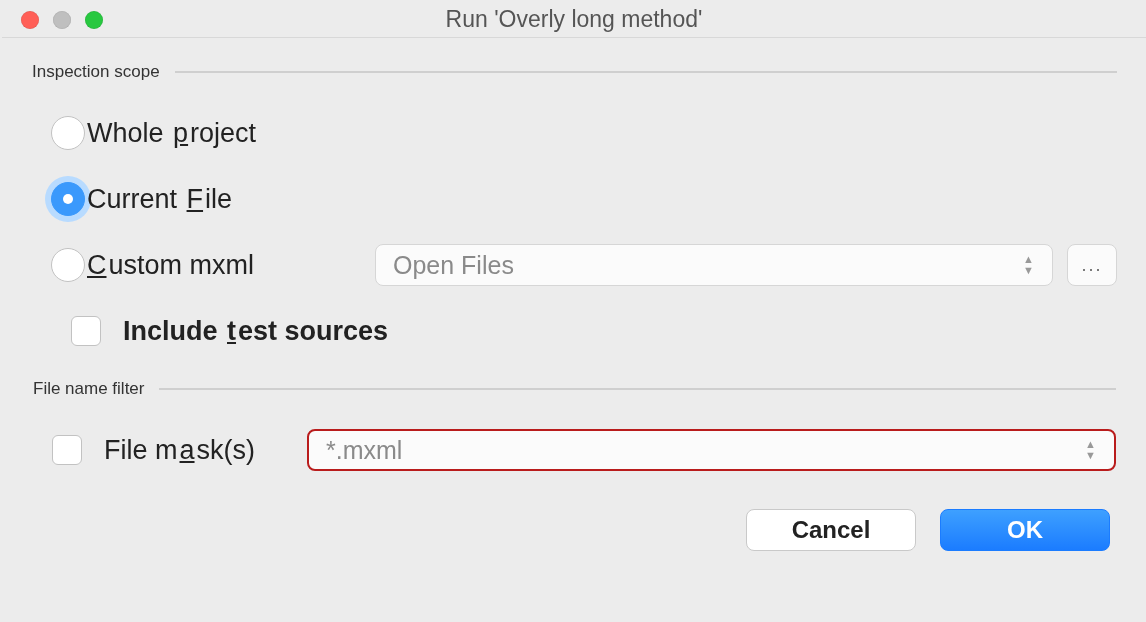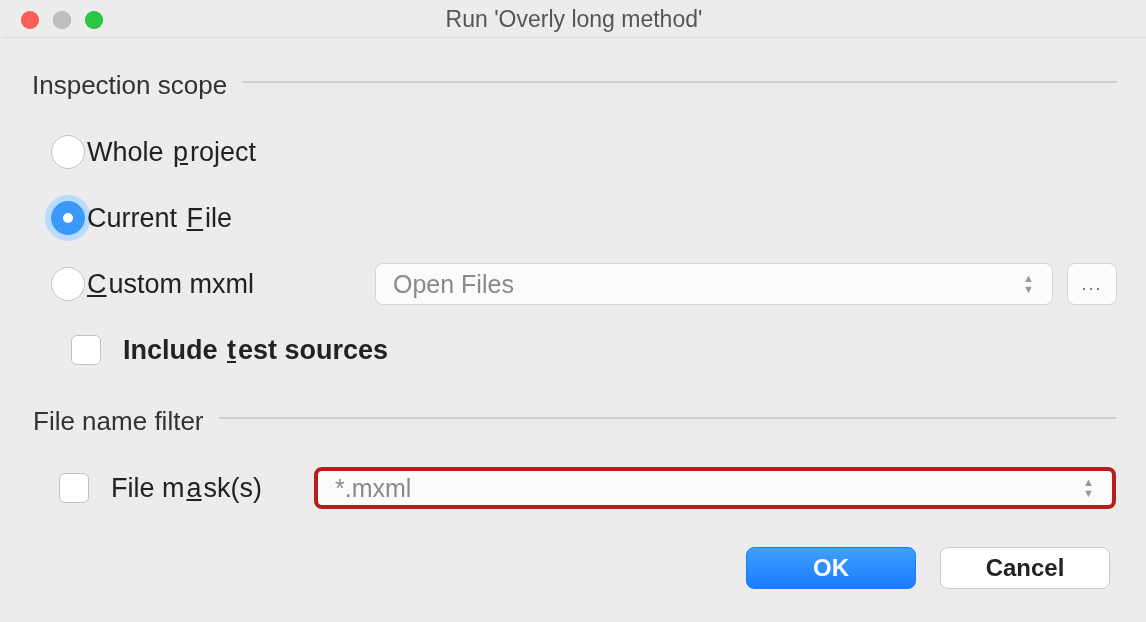--- a/index.html
+++ b/index.html
@@ -47,25 +47,24 @@
     .content {
       padding: 22px 28px 0 28px;
     }
     .section-header {
       display: flex;
       align-items: center;
       gap: 14px;
       margin-bottom: 24px;
     }
     .section-header-label {
-      font-size: 26px;
+      font-size: 17px;
       color: #333;
       white-space: nowrap;
       font-weight: 400;
-      margin-top: 8px;
     }
     .section-header-line {
       flex: 1;
       height: 1px;
       background: #cfcfcf;
     }
     .option-row {
       display: flex;
       align-items: center;
       margin-left: 20px;
@@ -153,38 +152,38 @@
       color: #666;
       font-size: 18px;
       letter-spacing: 2px;
     }
     .filename-filter {
       margin-top: 20px;
     }
     .filemask-row {
       display: flex;
       align-items: center;
-      margin-left: 27px;
+      margin-left: 20px;
       height: 50px;
       margin-top: 24px;
     }
     .filemask-label {
       font-size: 27px;
       margin-left: 20px;
       color: #222;
     }
     .filemask-label .mnemonic {
       text-decoration: underline;
     }
     .filemask-select {
       margin-left: 50px;
       flex: 1;
       height: 42px;
       background: #fbfbfb;
-      border: 4px solid #b91c1c;
+      border: 2px solid #b91c1c;
       border-radius: 8px;
       display: flex;
       align-items: center;
       padding: 0 16px;
       color: #8a8a8a;
       font-size: 25px;
       justify-content: space-between;
     }
     .buttons-row {
       display: flex;
@@ -286,17 +285,17 @@
         <span>*.mxml</span>
         <div class="stepper">
           <span>▲</span>
             <span>▼</span>
         </div>
       </div>
     </div>
   </div>
 
   <div class="buttons-row">
+    <div class="btn btn-cancel">Cancel</div>
     <div class="btn btn-ok">OK</div>
-    <div class="btn btn-cancel">Cancel</div>
   </div>
 
 </div>
 
 </body></html>

